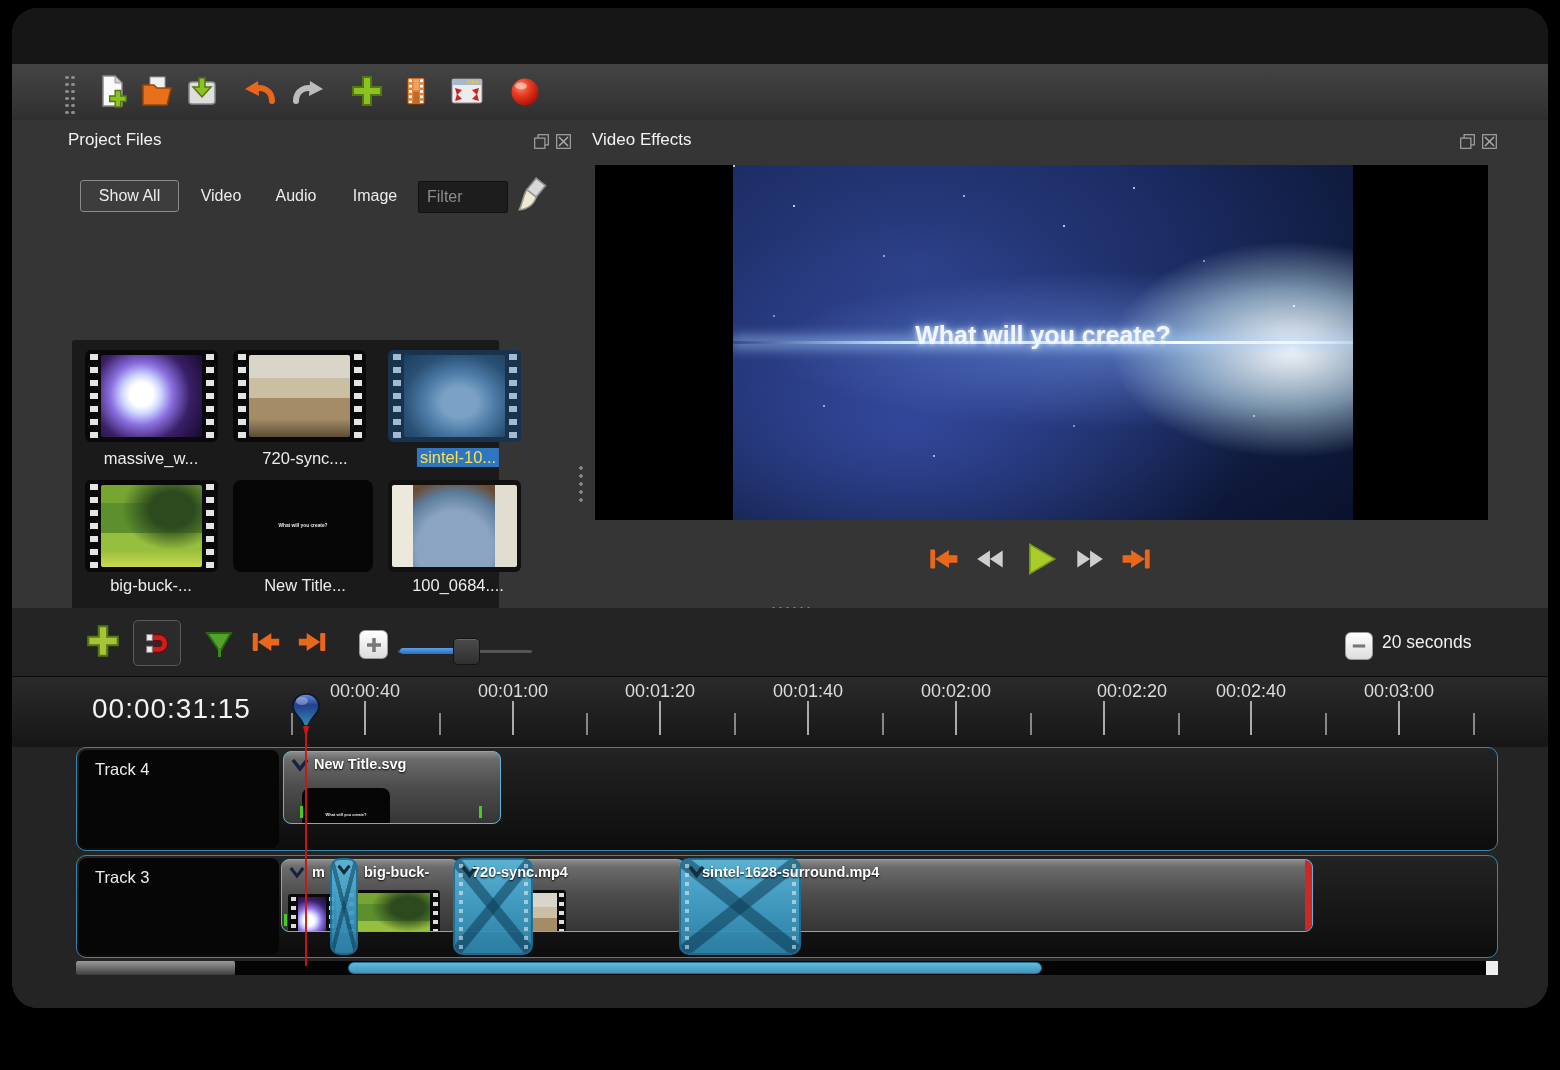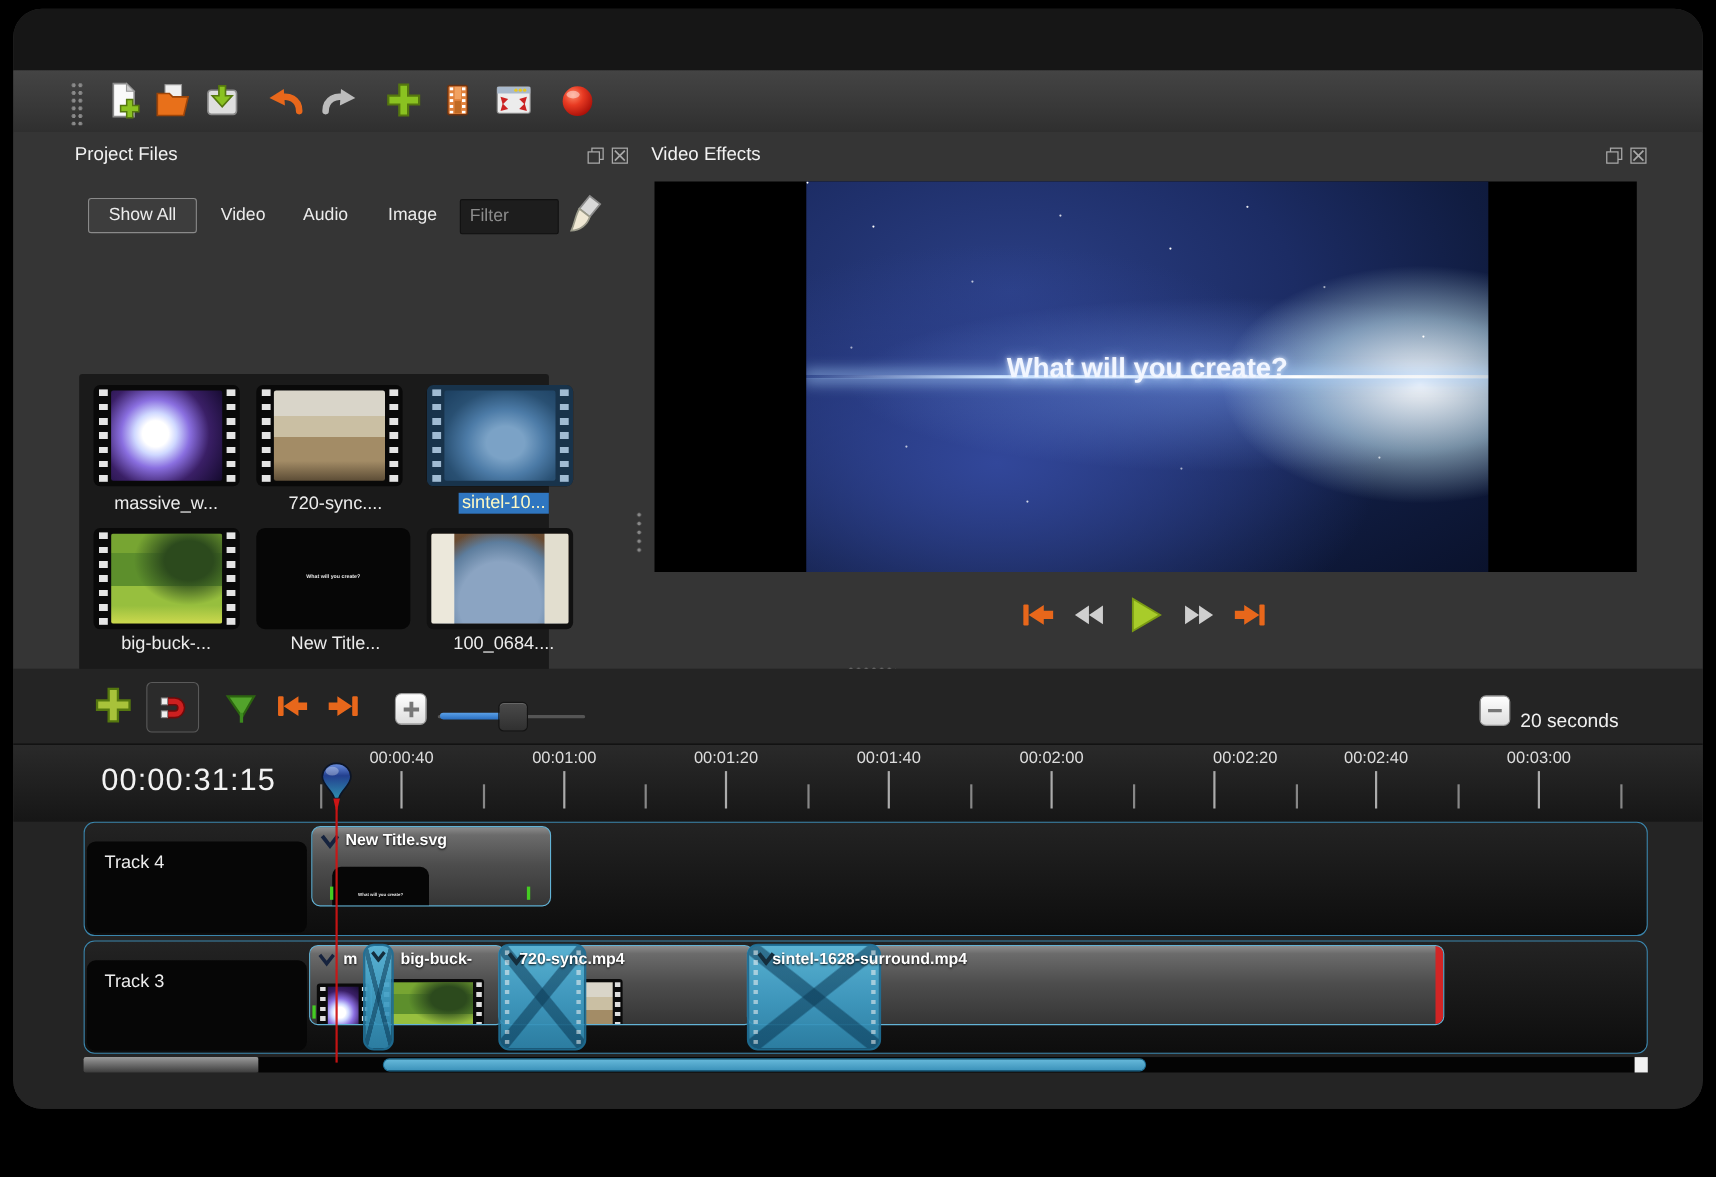--- a/index.html
+++ b/index.html
@@ -41,21 +41,21 @@
     linear-gradient(180deg,#77a532 0 22%,#5d8f2c 22% 58%,#97bf3e 58% 80%,#cdd94e 100%);}
   .art-bedroom{background:
     linear-gradient(#ece8db,#ece8db) 0 0/17% 100% no-repeat,
     linear-gradient(#e2decf,#e2decf) 100% 0/18% 100% no-repeat,
     radial-gradient(ellipse at 50% 78%,#8ba4c2 0 42%,#5d7d9d 62%,transparent 78%),
     linear-gradient(180deg,#6b4c31,#4c3422);}
   .thumb-title{background:#060606;border-radius:8px;width:140px;height:92px;}
   .tiny-text{position:absolute;left:0;right:0;top:46%;text-align:center;color:#e8e8e8;
     font-size:6px;font-weight:bold;transform:scale(0.8);}
   .file-label{position:absolute;font-size:16.5px;color:#ececec;white-space:nowrap;transform:translateX(-50%);}
-  .file-label.selected{background:#2f76c0;color:#fef9c3;padding:0 3px;}
+  .file-label.selected{background:#2f76c0;color:#fde047;padding:0 3px;}
 
   
   .video-area{left:583px;top:157px;width:893px;height:355px;background:#000;}
   .nebula{position:absolute;left:138px;top:0;width:620px;height:355px;overflow:hidden;background:
     radial-gradient(ellipse 250px 150px at 90% 52%,rgba(255,255,255,0.95),rgba(200,235,245,0.55) 40%,transparent 72%),
     radial-gradient(ellipse 480px 110px at 62% 52%,rgba(130,170,255,0.45),transparent 72%),
     radial-gradient(ellipse at 28% 72%,#32479a 0%,transparent 55%),
     radial-gradient(ellipse at 30% 28%,#2b3f85 0%,#1c2c64 42%,#101c40 72%,#0a122c 100%);}
   .beam{position:absolute;left:0;top:176px;width:100%;height:3px;
     background:linear-gradient(90deg,rgba(130,180,255,0.15),#cfe6ff 28%,#ffffff 72%,rgba(255,255,255,0.35));
@@ -83,27 +83,27 @@
   .snap-btn{left:121px;top:12px;width:46px;height:44px;background:#2b2b2b;border:1px solid #5a5a5a;border-radius:5px;}
   .zoom-sq{width:27px;height:27px;background:linear-gradient(#fff,#ddd);border:1px solid #999;border-radius:6px;}
   .slider-track{left:386px;top:42px;width:134px;height:3px;background:#555;border-radius:2px;}
   .slider-fill{left:388px;top:40px;width:57px;height:6px;background:linear-gradient(#5aa0e8,#2a6fc0);border-radius:3px;}
   .slider-handle{left:441px;top:30px;width:25px;height:25px;background:linear-gradient(#4a4a4a,#303030);
     border:1px solid #141414;border-radius:5px;box-shadow:inset 0 1px 0 #666;}
   .zoom-label{color:#f0f0f0;font-size:17.5px;}
 
   .ruler{left:0;top:68px;width:100%;height:70px;background:linear-gradient(180deg,#2a2a2a,#161616);border-top:1px solid #0a0a0a;}
   .cur-time{left:80px;top:16px;font-size:28px;color:#f2f2f2;letter-spacing:1px;}
-  .tick-label{position:absolute;top:4px;transform:translateX(-50%);color:#dcdcdc;font-size:15px;}
+  .tick-label{position:absolute;top:4px;transform:translateX(-50%);color:#dcdcdc;font-size:18px;}
   .tick-major{position:absolute;top:24px;width:2px;height:34px;background:#ababab;}
   .tick-minor{position:absolute;top:36px;width:2px;height:22px;background:#878787;}
 
   .track-row{left:64px;width:1422px;border:1.5px solid #3a85ac;border-radius:10px;
     background:linear-gradient(180deg,#232323 0%,#0d0d0d 100%);box-sizing:border-box;}
-  .track-label-box{position:absolute;left:2px;top:2px;bottom:2px;width:200px;background:#060606;border-radius:8px;margin-top:15px;}
+  .track-label-box{position:absolute;left:2px;top:2px;bottom:2px;width:200px;background:#060606;border-radius:8px;}
   .track-name{position:absolute;left:16px;top:10px;color:#ececec;font-size:16.5px;}
   .clip{position:absolute;top:3px;height:73px;border:1.5px solid #63b3d6;border-radius:8px;box-sizing:border-box;
     background:linear-gradient(180deg,#8c8c8c 0%,#6b6b6b 10%,#4d4d4d 48%,#353535 100%);overflow:hidden;}
   .clip-title{position:absolute;left:30px;top:4px;color:#fff;font-size:14.5px;font-weight:bold;
     white-space:nowrap;text-shadow:0 1px 2px #000;z-index:6;}
   .chev{position:absolute;left:7px;top:6px;z-index:6;}
   .mini-film{position:absolute;background:#0a0a0a;border-radius:3px;overflow:hidden;z-index:2;}
   .mini-holes{position:absolute;top:0;bottom:0;width:8px;
     background-image:repeating-linear-gradient(180deg,#ddd 0 4px,transparent 4px 9px);
     background-position:center 3px;background-size:5px calc(100% - 6px);background-repeat:no-repeat;}
@@ -397,21 +397,21 @@
       </svg>
     </div>
     <div class="abs slider-track"></div>
     <div class="abs slider-fill"></div>
     <div class="abs slider-handle"></div>
     <div class="abs zoom-sq tl-btn" style="left:1333px;top:24px;width:26px;height:26px">
       <svg width="16" height="16" viewBox="0 0 18 18">
         <path d="M2 9h14" stroke="#777" stroke-width="3.5"></path>
       </svg>
     </div>
-    <div class="abs zoom-label" style="left:1370px;top:37px">20 seconds</div>
+    <div class="abs zoom-label" style="left:1370px;top:24px">20 seconds</div>
 
     <div class="abs ruler">
       <div class="abs cur-time">00:00:31:15</div>
       <div class="tick-label" style="left:353px">00:00:40</div>
       <div class="tick-label" style="left:501px">00:01:00</div>
       <div class="tick-label" style="left:648px">00:01:20</div>
       <div class="tick-label" style="left:796px">00:01:40</div>
       <div class="tick-label" style="left:944px">00:02:00</div>
       <div class="tick-label" style="left:1120px">00:02:20</div>
       <div class="tick-label" style="left:1239px">00:02:40</div>

